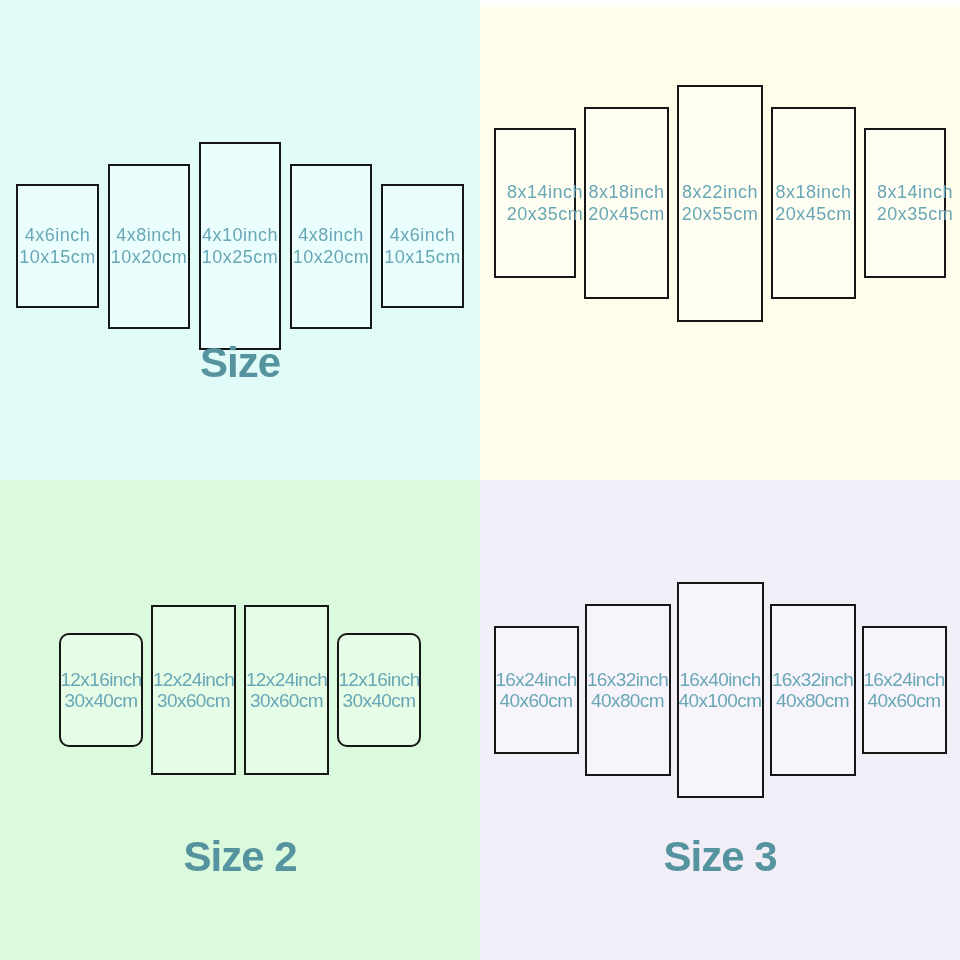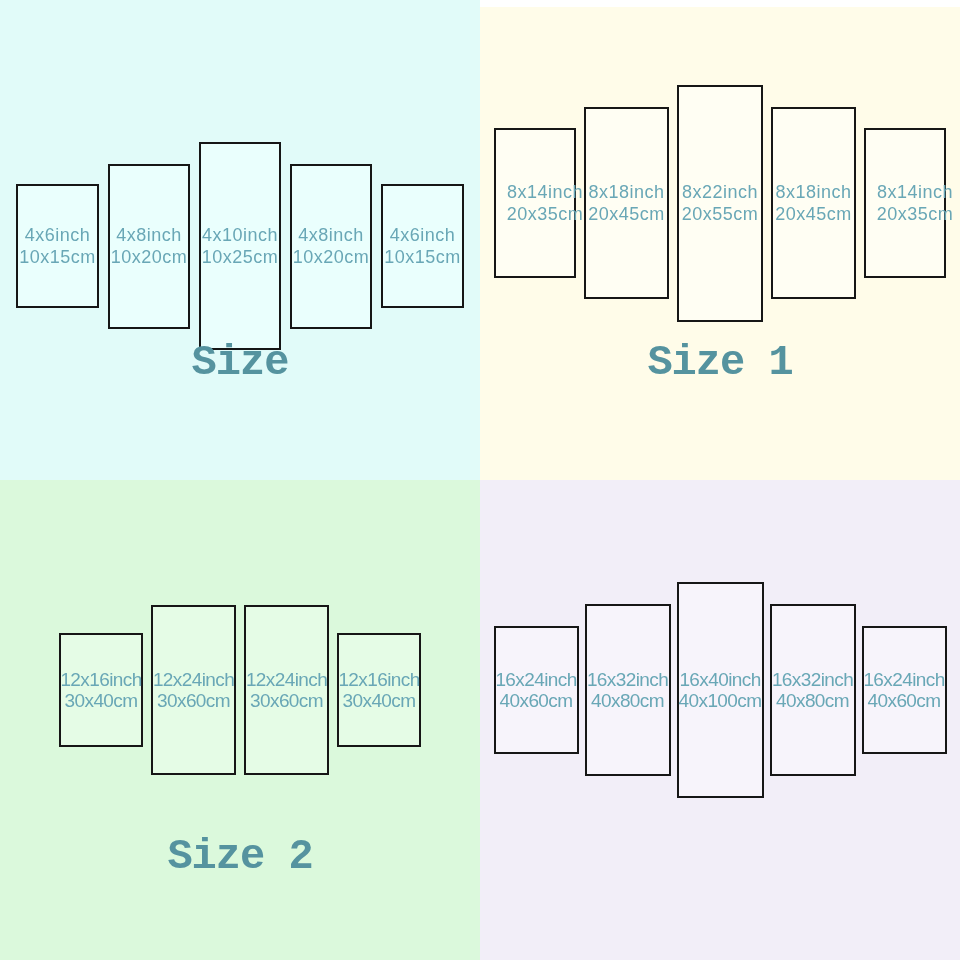--- a/index.html
+++ b/index.html
@@ -42,30 +42,30 @@
     flex:0 0 auto;
   }
   .q1 .panel{background:var(--q1-panel);}
   .q2 .panel{background:var(--q2-panel);}
   .q3 .panel{background:var(--q3-panel);}
   .q4 .panel{background:var(--q4-panel);}
 
   
   .q1 .p-s{width:83px;height:124px;} .q1 .p-m{width:82px;height:165px;} .q1 .p-l{width:82px;height:208px;}
   .q2 .p-s{width:82px;height:150px;padding-left:20px;} .q2 .p-m{width:85px;height:192px;} .q2 .p-l{width:86px;height:237px;}
-  .q3 .p-s{width:84px;height:114px;} .q3 .p-m{width:85px;height:170px;} .q3 .p-l{width:84px;height:226px;}
+  .q3 .p-s{width:84px;height:114px;border-radius:10px;} .q3 .p-m{width:85px;height:170px;} .q3 .p-l{width:84px;height:226px;}
   .q4 .p-s{width:85px;height:128px;} .q4 .p-m{width:86px;height:172px;} .q4 .p-l{width:87px;height:216px;}
 
   .lbl{color:var(--label);white-space:nowrap;}
   .q1 .lbl,.q2 .lbl{font-size:18px;line-height:22px;letter-spacing:.5px;}
   .q3 .lbl,.q4 .lbl{font-size:19px;line-height:21px;letter-spacing:-.6px;}
 
   .title{
     position:absolute;left:0;width:100%;text-align:center;
-    font-family:Liberation Mono, monospace;font-weight:bold;
+    font-family:Liberation Sans, sans-serif;font-weight:bold;
     font-size:42px;line-height:48px;color:var(--title);
     letter-spacing:-1px;
   }
   .q1 .title,.q2 .title{top:339px;}
   .q3 .title,.q4 .title{top:353px;}
 </style>
 </head>
 <body>
 
 <div id="board">
@@ -113,21 +113,20 @@
       </div>
       <div class="panel p-m">
         <span class="lbl">8x18inch</span>
         <span class="lbl">20x45cm</span>
       </div>
       <div class="panel p-s">
         <span class="lbl">8x14inch</span>
         <span class="lbl">20x35cm</span>
       </div>
     </div>
-    <div class="title">Size 1</div>
   </section>
 
   <section class="quad q3">
     <div class="panel-row">
       <div class="panel p-s">
         <span class="lbl">12x16inch</span>
         <span class="lbl">30x40cm</span>
       </div>
       <div class="panel p-m">
         <span class="lbl">12x24inch</span>
@@ -161,15 +160,16 @@
       </div>
       <div class="panel p-m">
         <span class="lbl">16x32inch</span>
         <span class="lbl">40x80cm</span>
       </div>
       <div class="panel p-s">
         <span class="lbl">16x24inch</span>
         <span class="lbl">40x60cm</span>
       </div>
     </div>
+    <div class="title">Size 3</div>
   </section>
 
 </div>
 
 </body></html>

